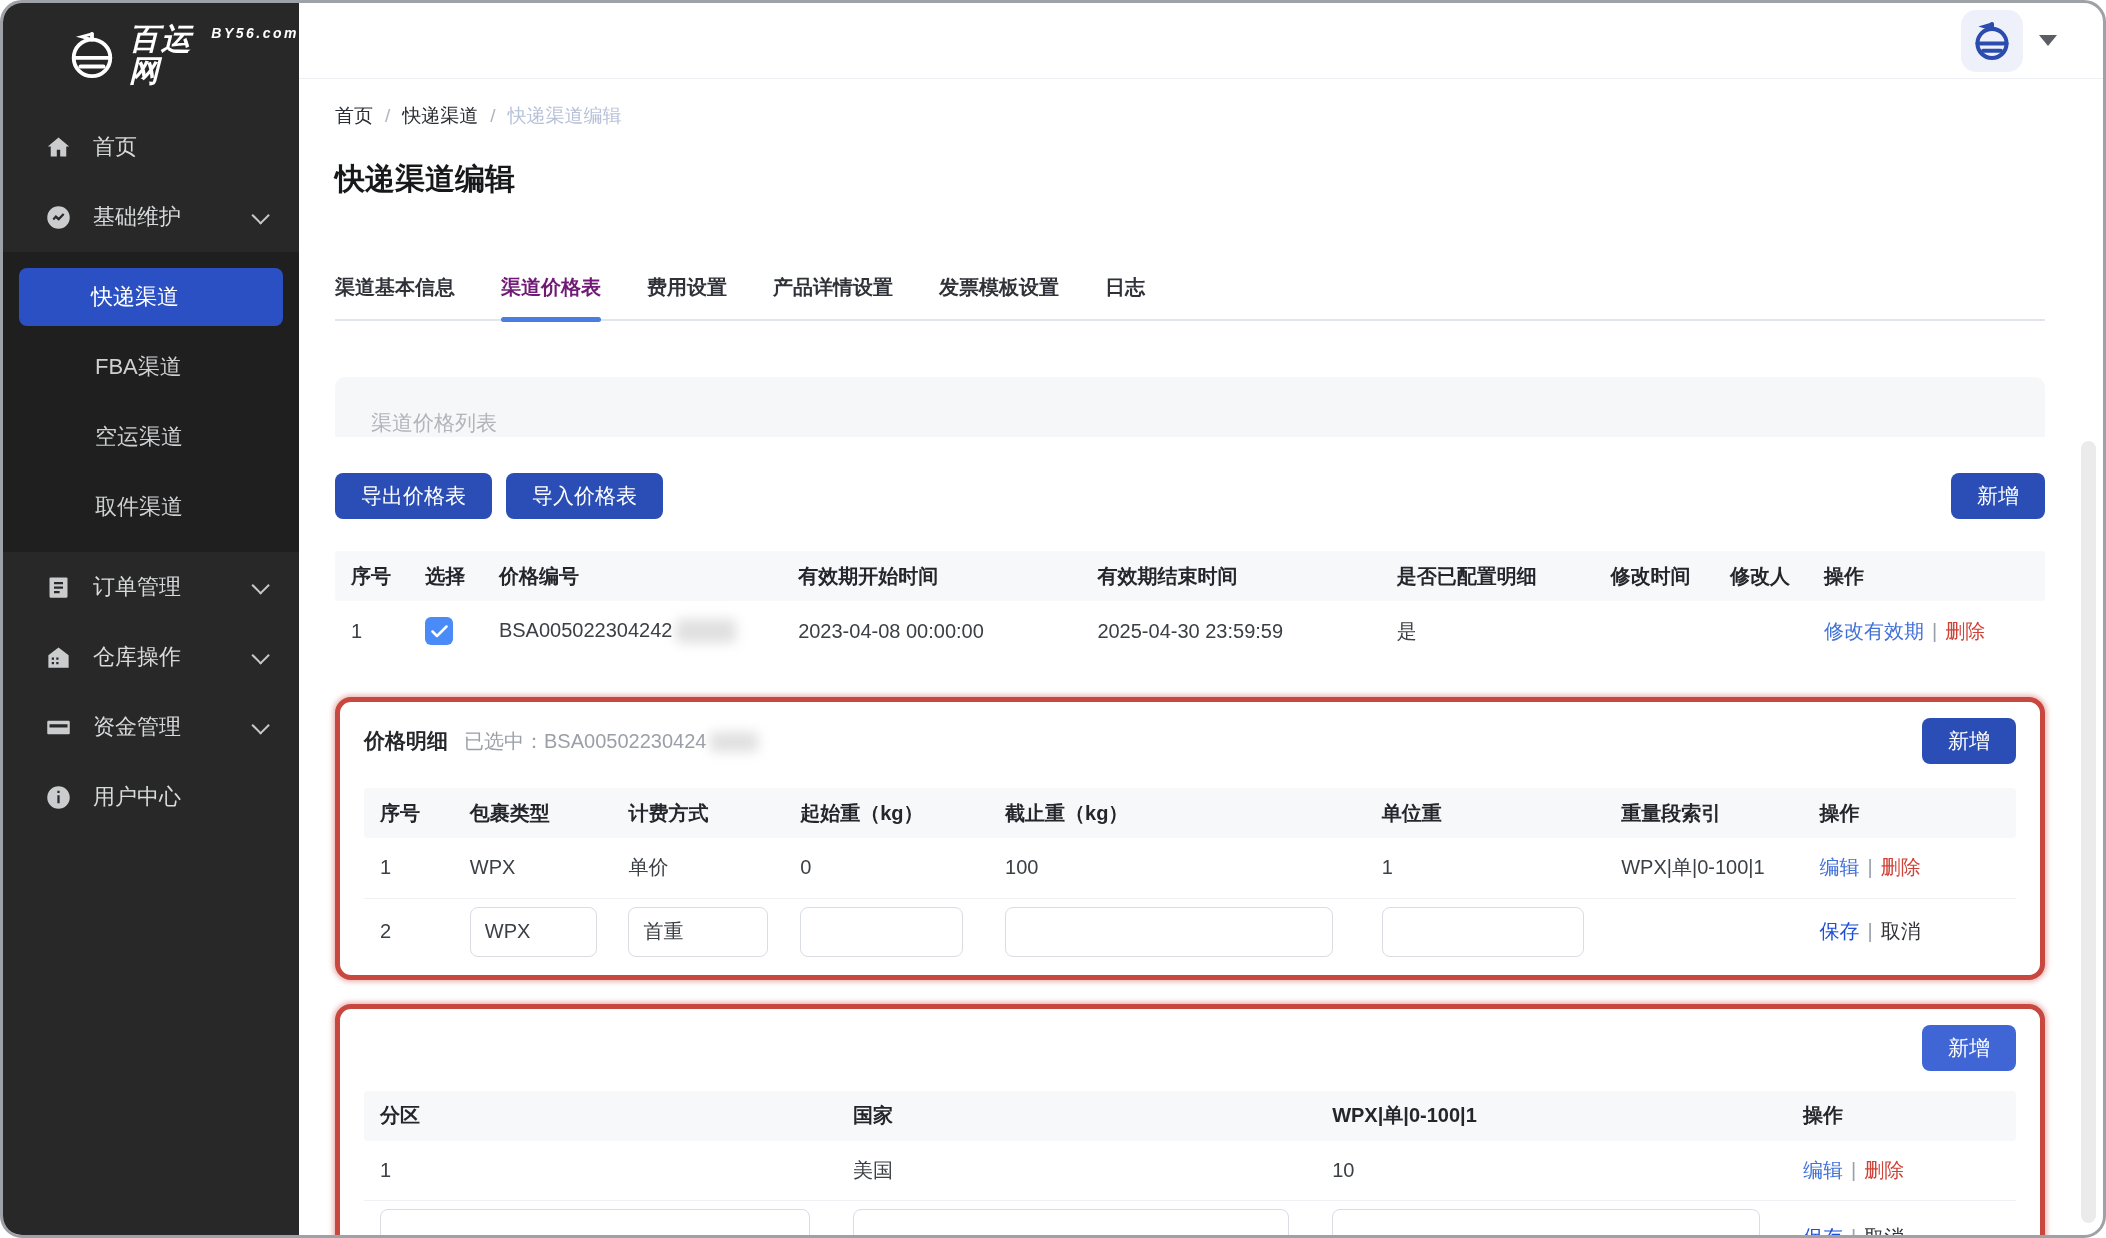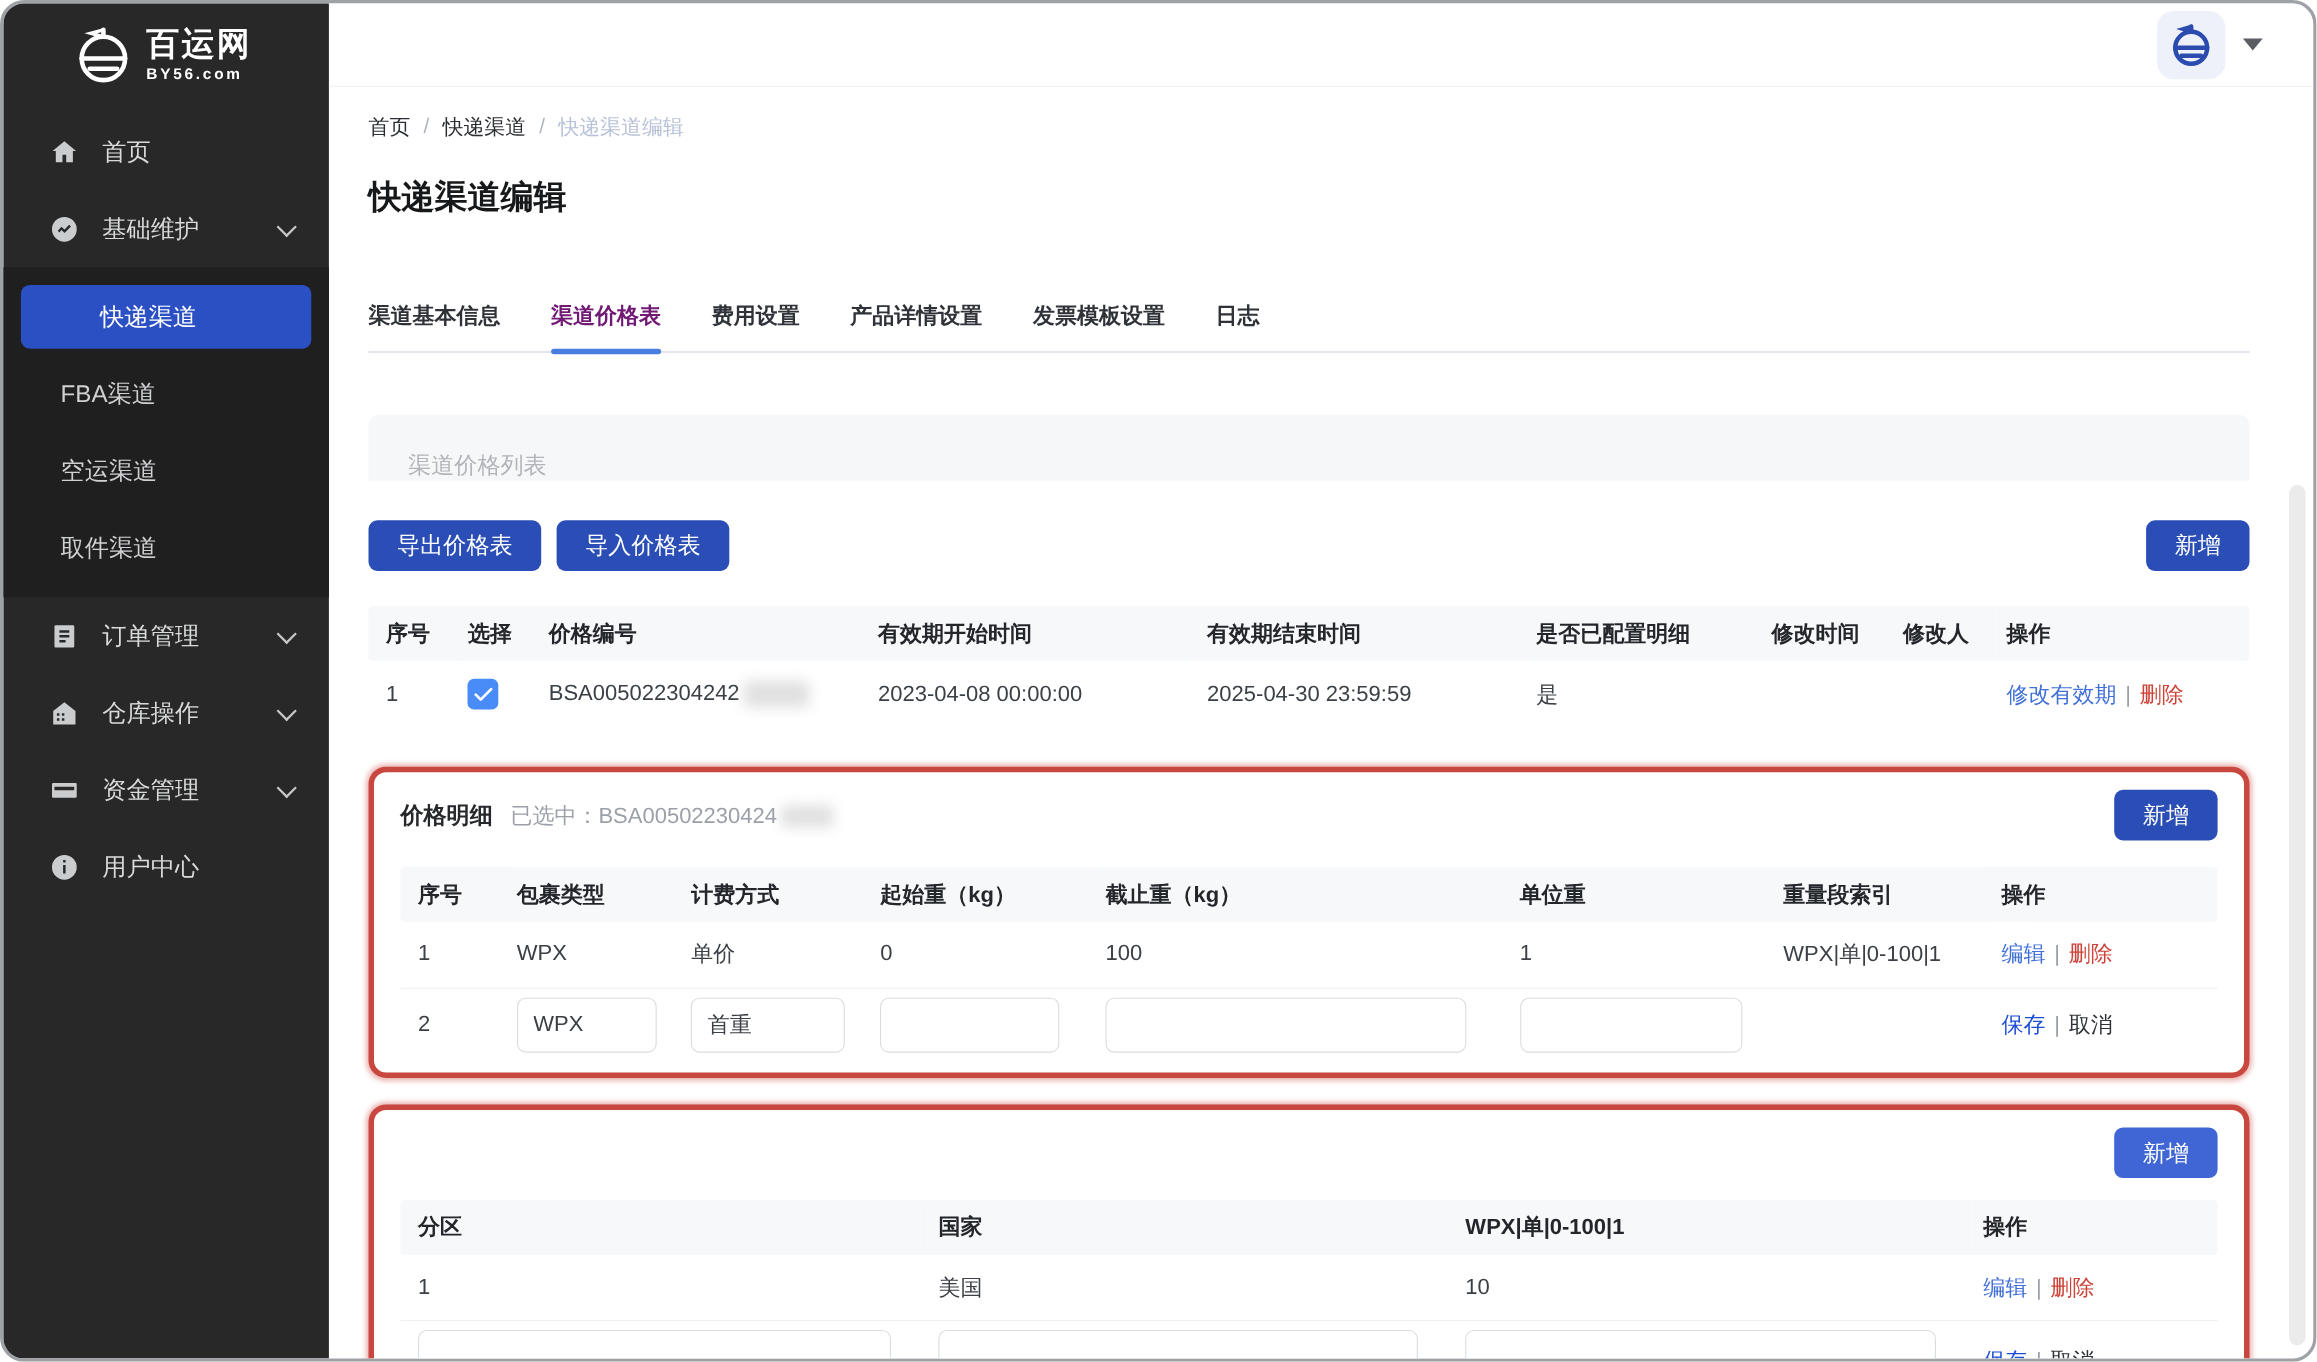--- a/index.html
+++ b/index.html
@@ -4,33 +4,33 @@
 <style>
   * { margin:0; padding:0; box-sizing:border-box; }
   html,body { background:#ffffff; font-family:"Liberation Sans","DejaVu Sans",sans-serif; }
   .window{ width:2106px; height:1238px; border:3px solid #9ea1a5; border-radius:22px;
            overflow:hidden; display:flex; background:#fff; position:relative; }
 
   
   .sidebar{ width:296px; background:#282828; color:#d6d7d8; flex-shrink:0; display:flex; flex-direction:column; }
   .logo{ display:flex; align-items:center; gap:12px; padding:20px 0 14px 64px; }
   .logo svg{ width:54px; height:54px; stroke:#fff; }
-  .logo-txt{ display:flex; flex-direction:column; line-height:1.05; }
+  .logo-txt{ display:flex; line-height:1.05;font-style:italic; }
   .logo-cn{ font-size:30px; font-weight:700; color:#fff; letter-spacing:2px; }
   .logo-en{ font-size:14px; font-weight:700; color:#fff; letter-spacing:2.5px; margin-top:3px; }
   nav{ margin-top:12px; font-size:22px; }
   .nav-item{ height:70px; display:flex; align-items:center; padding:0 34px 0 42px; cursor:pointer; }
   .nav-item .ic{ width:27px; height:27px; display:inline-flex; flex-shrink:0; }
   .nav-item .ic svg{ width:27px; height:27px; fill:#cbcccd; }
   .nav-item .lbl{ margin-left:21px; color:#d9dadb; }
   .chev{ margin-left:auto; width:13px; height:13px; border-right:2.5px solid #c7c8c9; border-bottom:2.5px solid #c7c8c9; }
   .chev.down{ transform:rotate(45deg) translateY(-3px); }
   .chev.up{ transform:rotate(-135deg) translateY(-3px); }
   .subnav{ background:#1f1f1f; padding:10px 0; }
-  .sub-item{ height:70px; display:flex; align-items:center; padding-left:52px; color:#cfd0d2; cursor:pointer; }
+  .sub-item{ height:70px; display:flex; align-items:center; padding-left:92px; color:#cfd0d2; cursor:pointer; }
   .sub-item.active{ padding:0; }
   .sub-item.active .pill{ margin:0 16px; width:calc(100% - 32px); height:58px; background:#2b50c4;
         border-radius:8px; display:flex; align-items:center; padding-left:72px; color:#fff; }
 
   
   .main{ flex:1; display:flex; flex-direction:column; position:relative; min-width:0; }
   .topbar{ height:76px; border-bottom:1px solid #edeff2; display:flex; align-items:center;
            justify-content:flex-end; padding-right:46px; gap:16px; flex-shrink:0; }
   .avatar{ width:62px; height:62px; border-radius:15px; background:#eef1f9; display:flex;
            align-items:center; justify-content:center; cursor:pointer; }

